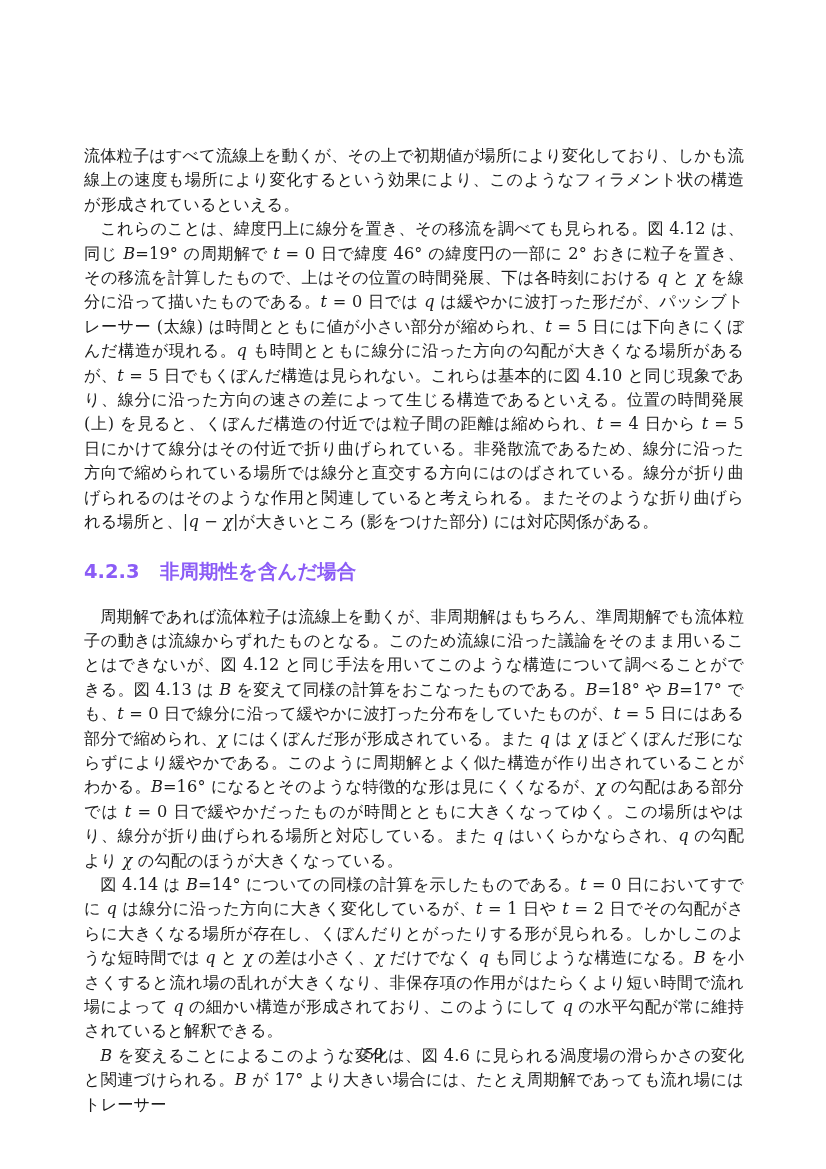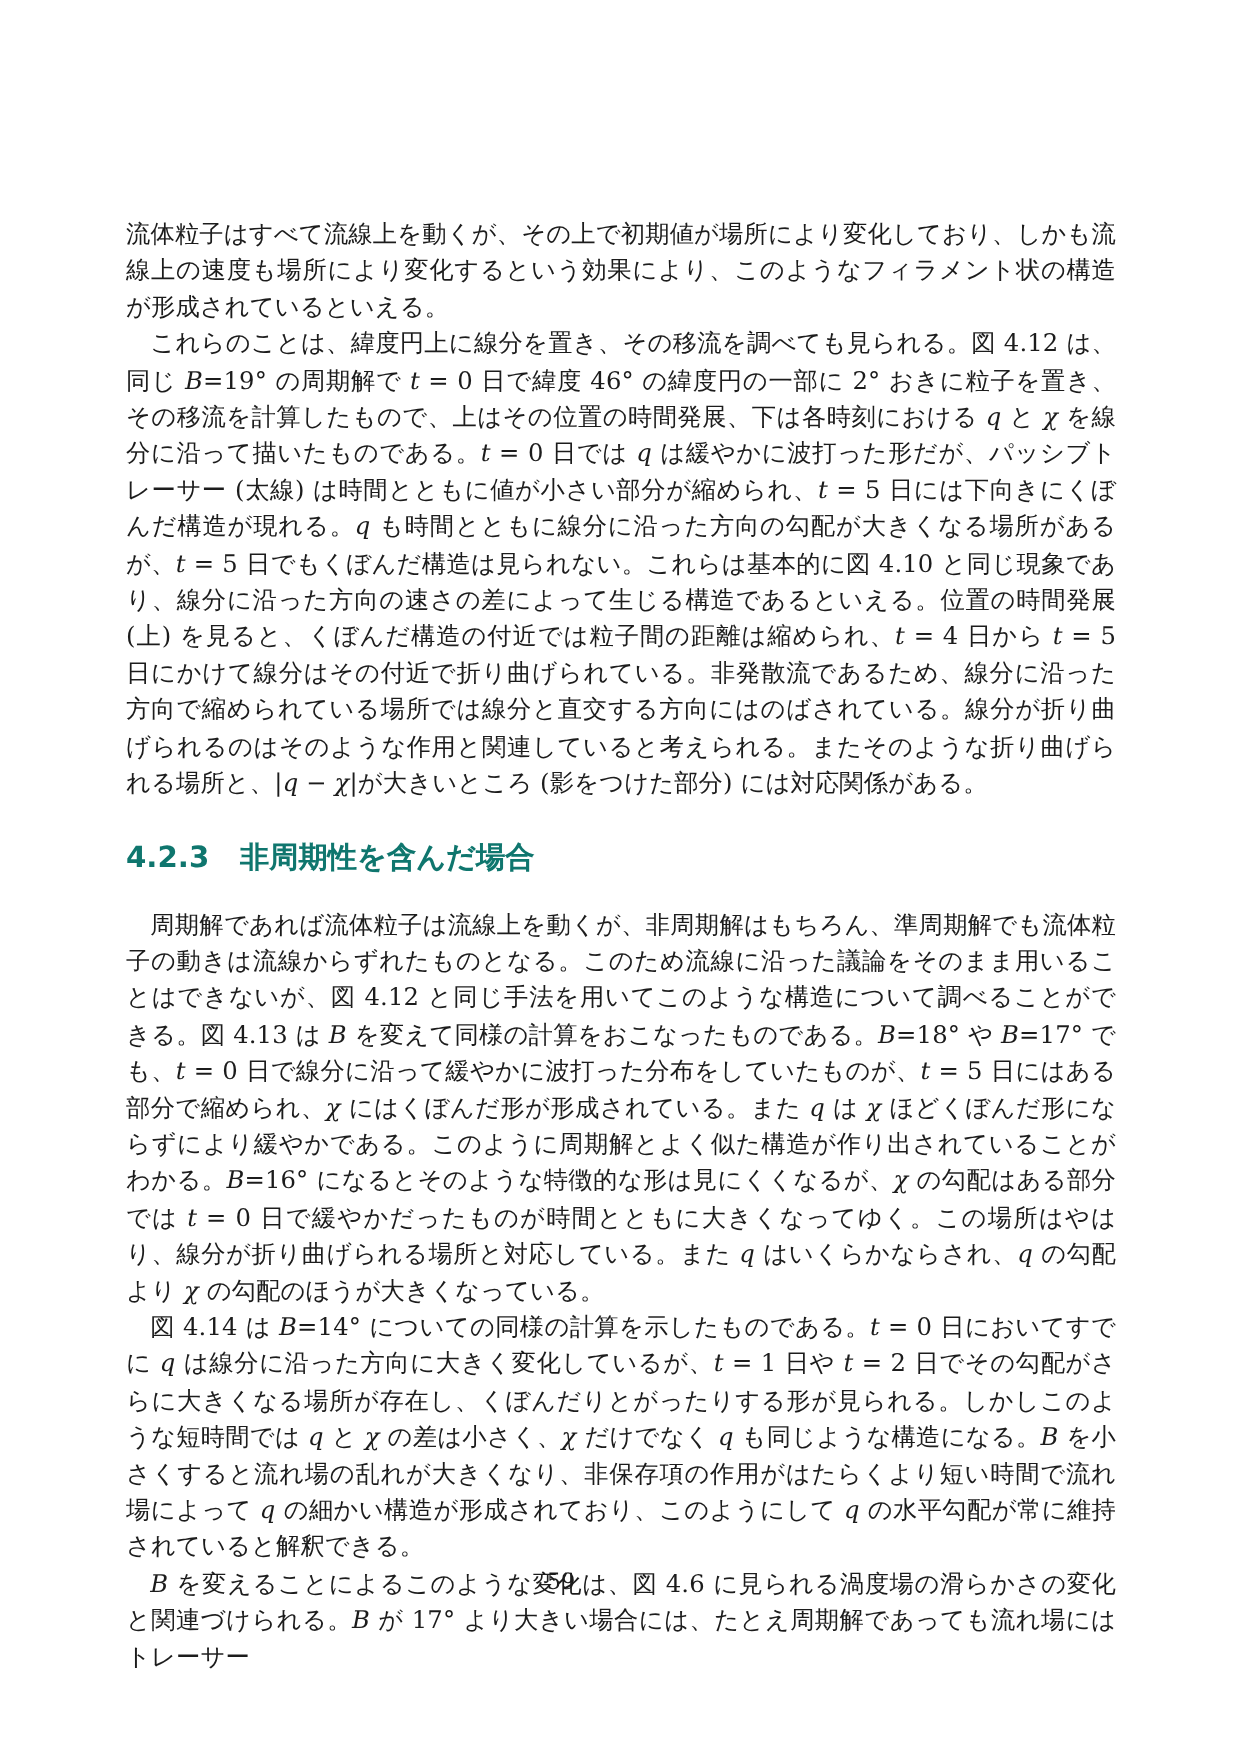--- a/index.html
+++ b/index.html
@@ -38,21 +38,21 @@
     font-family: "DejaVu Serif", "Liberation Serif", serif;
     font-style: italic;
   }
   h2.section-heading {
     margin: 23px 0 19px 0;
     padding: 0;
     font-family: "DejaVu Sans", "Liberation Sans", sans-serif;
     font-weight: bold;
     font-size: 19.5px;
     line-height: 28px;
-    color: #0f766e;
+    color: #8b5cf6;
     text-indent: 0;
   }
   .sec-num {
     margin-right: 1.05em;
   }
   .page-number {
     position: absolute;
     top: 1044px;
     left: 0;
     width: 748px;

